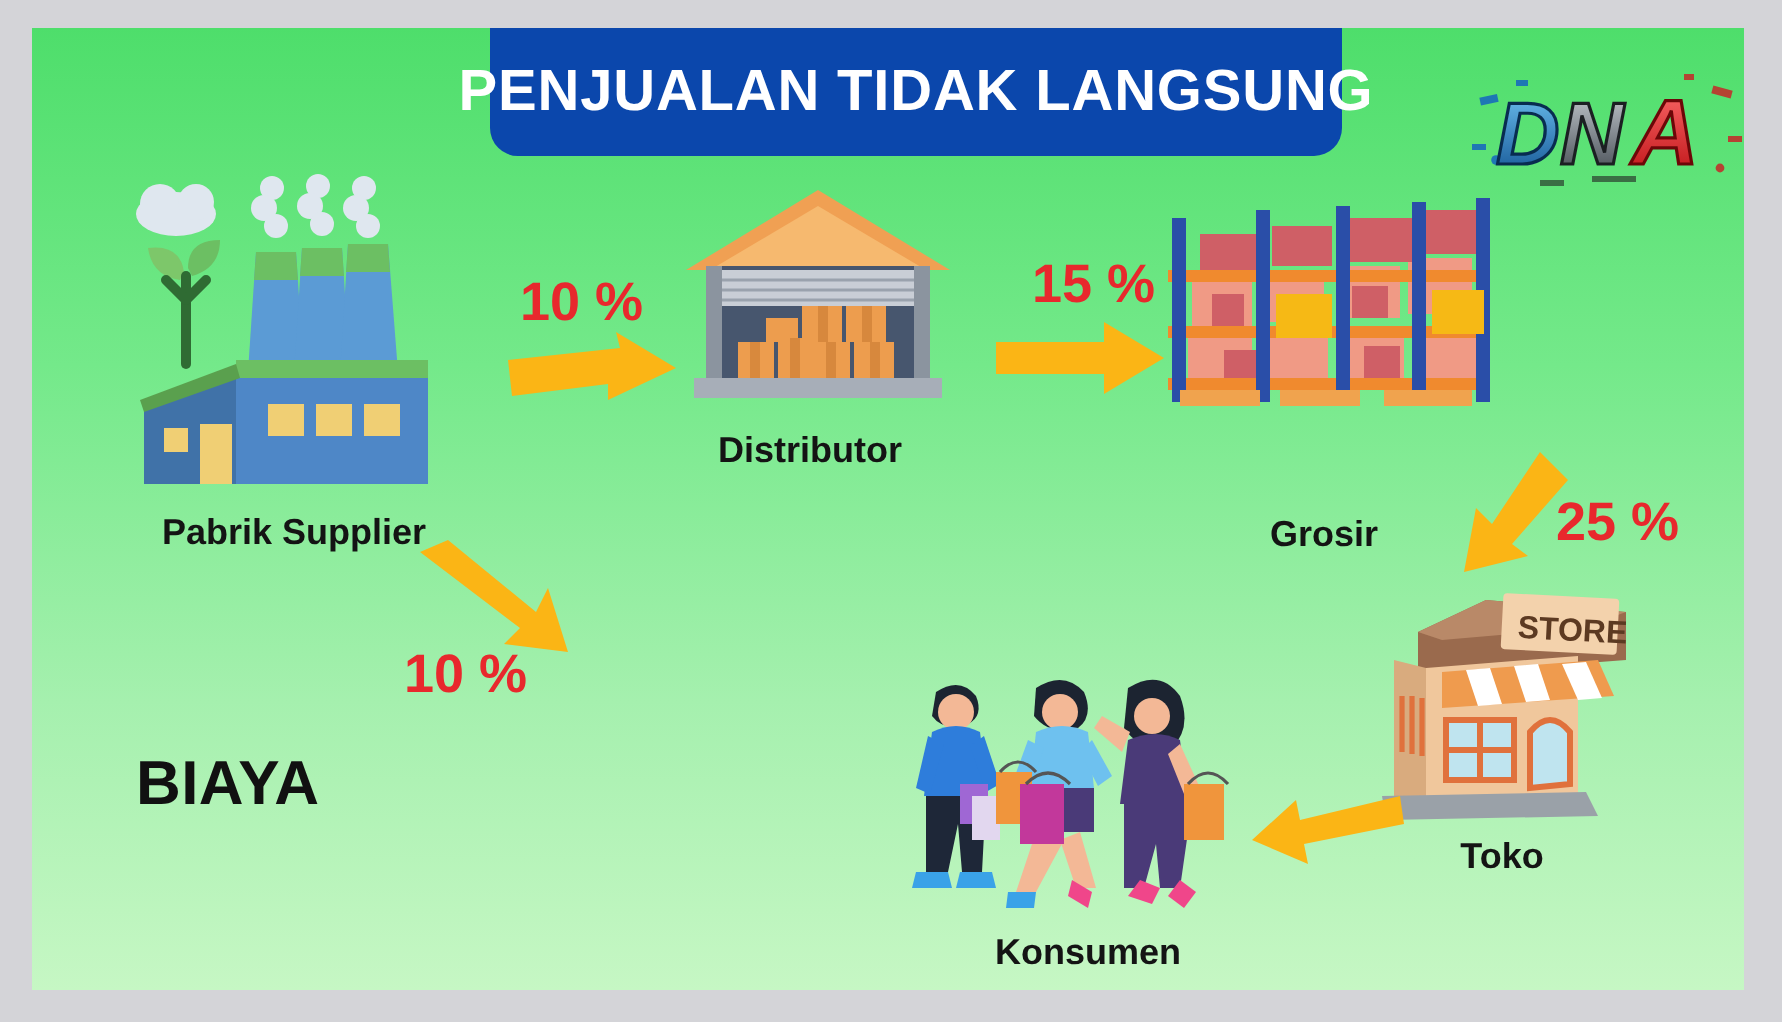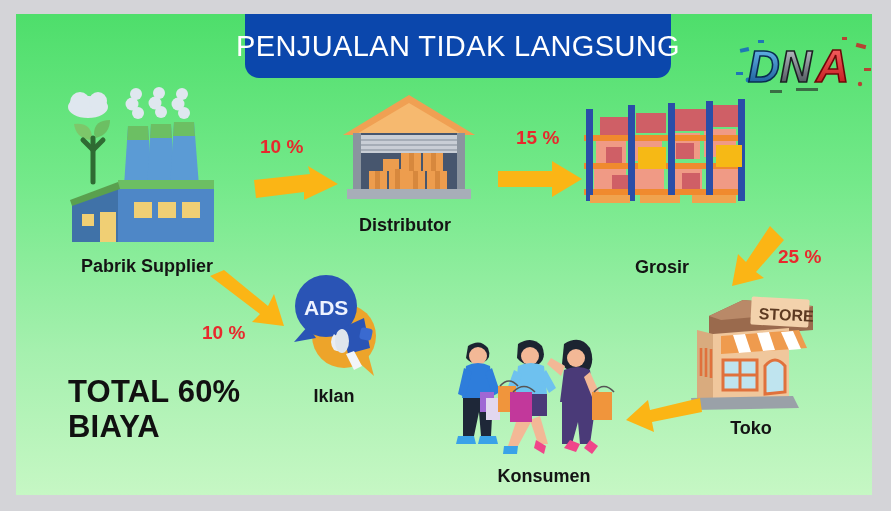--- a/index.html
+++ b/index.html
@@ -19,38 +19,38 @@
 
   
   .banner{
     position:absolute;left:229px;top:0px;
     width:426px;height:64px;
     background:#0b47ac;
     border-bottom-left-radius:14px;border-bottom-right-radius:14px;
     display:flex;align-items:center;justify-content:center;
   }
   .banner-text{
-    color:#ffffff;font-size:29px;font-weight:normal;
+    color:#ffffff;font-size:29px;font-weight:bold;
     letter-spacing:.4px;white-space:nowrap;
   }
 
   
   .dna{position:absolute;left:718px;top:14px;width:140px;height:72px;}
   .dna svg{display:block;}
 
   
   .node{position:absolute;}
   .node-label{
     position:absolute;left:50%;transform:translateX(-50%);
     white-space:nowrap;font-size:18px;font-weight:bold;color:#141414;
   }
 
   
   .pct{
-    position:absolute;color:#e8282d;font-weight:bold;font-size:19px;
+    position:absolute;color:#e8282d;font-weight:bold;font-size:27px;
     white-space:nowrap;
   }
 
   
   .arrow{position:absolute;}
   .arrow svg{display:block;}
 
   
   .total{
     position:absolute;left:52px;top:361px;
@@ -328,44 +328,20 @@
         <path d="M126 66 h34 l-6 42 h-10 l-2 -22 l-6 22 h-10 z" fill="#4a3a78"></path>
         <path d="M134 104 l-6 8 l12 4 l4 -8 z" fill="#f0468a"></path>
         <path d="M154 104 l8 6 l-6 8 l-8 -6 z" fill="#f0468a"></path>
         <rect x="156" y="56" width="20" height="28" fill="#f0953c"></rect>
         <path d="M158 56 q10 -11 20 0" fill="none" stroke="#555" stroke-width="1.6"></path>
       </g>
     </svg>
     <div class="node-label" style="top:130px;left:108px;">Konsumen</div>
   </div>
 
-  <div class="node" style="left:266px;top:258px;width:120px;height:140px;">
-    <svg width="110" height="110" viewBox="0 0 110 110">
-
-      <g>
-        <circle cx="62" cy="64" r="32" fill="#eda42a"></circle>
-        <path d="M74 88 l18 16 l-6 -22 z" fill="#eda42a"></path>
-      </g>
-
-      <g>
-        <circle cx="44" cy="34" r="31" fill="#2a54b5"></circle>
-        <path d="M26 54 l-14 16 l22 -4 z" fill="#2a54b5"></path>
-        <text x="22" y="43" font-family="'Liberation Sans',sans-serif" font-size="21" font-weight="bold" fill="#eef3ff">ADS</text>
-      </g>
-
-      <g>
-        <path d="M52 62 q-6 8 0 16 q8 4 14 -4 z" fill="#e9edf3"></path>
-        <path d="M60 56 l22 -10 l6 30 l-22 6 z" fill="#2a54b5"></path>
-        <ellipse cx="60" cy="69" rx="7" ry="12" fill="#dfe5ec"></ellipse>
-        <rect x="78" y="56" width="12" height="12" rx="3" fill="#3a6ad0" transform="rotate(12 84 62)"></rect>
-        <path d="M64 82 l8 16 l8 -4 l-8 -15 z" fill="#f2f5f9"></path>
-      </g>
-    </svg>
-    <div class="node-label" style="top:114px;left:52px;">Iklan</div>
-  </div>
 
   <div class="arrow" style="left:236px;top:152px;">
     <svg width="88" height="46" viewBox="0 0 88 46">
       <path d="M2 14 L58 8 L56 0 L86 18 L52 34 L52 26 L4 32 Z" fill="#fbb515"></path>
     </svg>
   </div>
   <div class="pct" style="left:244px;top:122px;">10 %</div>
 
   <div class="arrow" style="left:480px;top:145px;">
     <svg width="88" height="40" viewBox="0 0 88 40">
@@ -388,17 +364,16 @@
   </div>
 
   <div class="arrow" style="left:190px;top:256px;">
     <svg width="86" height="62" viewBox="0 0 86 62">
       <path d="M4 6 L18 0 L62 36 L68 24 L78 56 L46 52 L54 44 Z" fill="#fbb515"></path>
     </svg>
   </div>
   <div class="pct" style="left:186px;top:308px;">10 %</div>
 
   <div class="total">
-    <div>TOTAL 60%</div>
     <div>BIAYA</div>
   </div>
 
 </div>
 
 </body></html>

